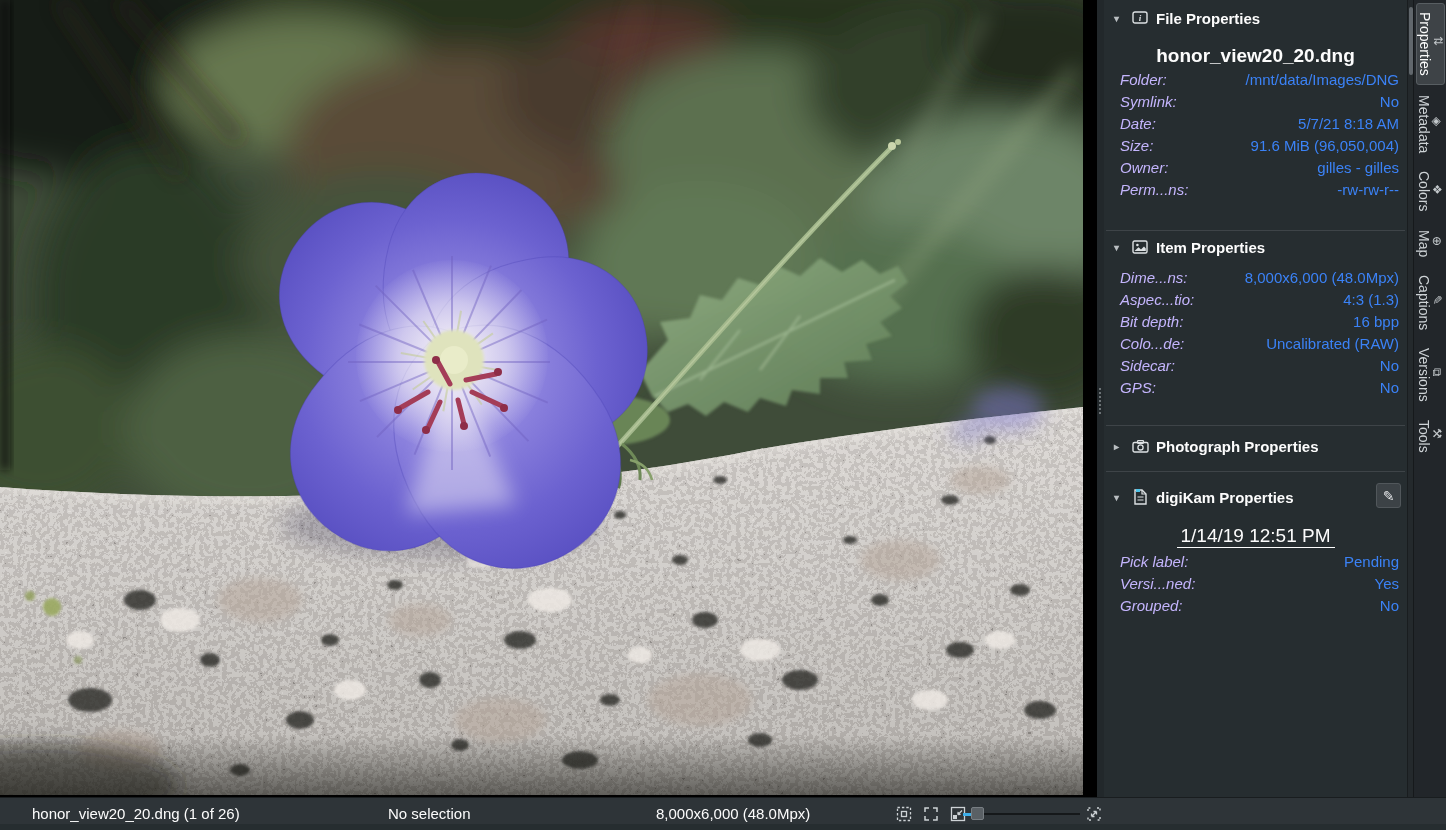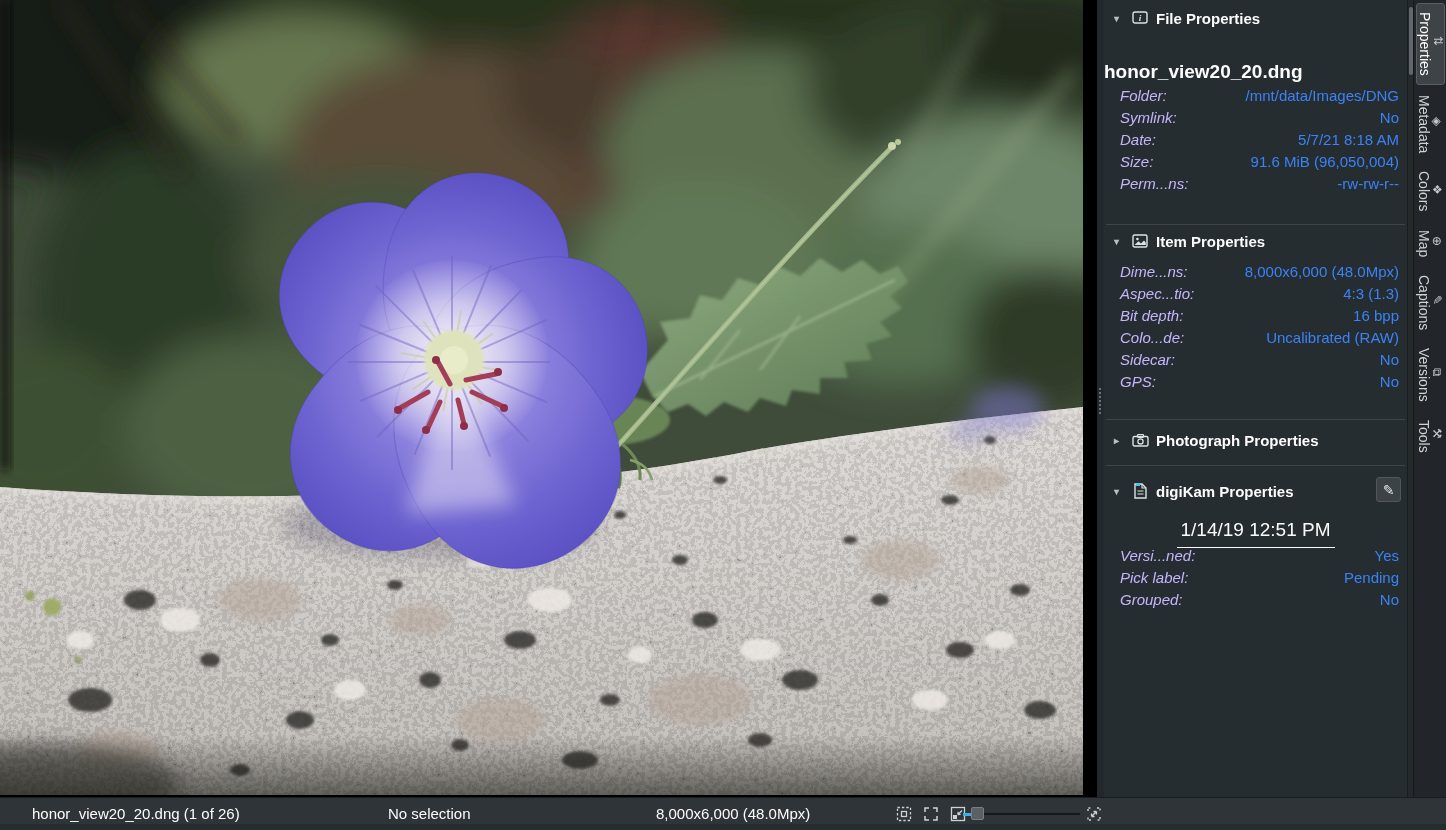--- a/index.html
+++ b/index.html
@@ -15,27 +15,27 @@
   #splitter{position:absolute;left:1097px;top:0;width:7px;height:797px;background:#22282b;}
   #splitter .dots{position:absolute;left:2px;top:388px;display:flex;flex-direction:column;gap:2px;}
   #splitter .dots i{width:2px;height:2px;background:#858b8f;border-radius:1px;}
 
   
   #panel{position:absolute;left:1104px;top:0;width:303px;height:797px;background:#262d30;color:#fcfcfc;overflow:hidden;}
   .sec-head{display:flex;align-items:center;height:24px;padding:0 8px 0 10px;font-size:15px;font-weight:bold;color:#fcfcfc;position:relative;}
   .sec-head .arrow{width:16px;font-size:10px;color:#b9bec1;font-style:normal;}
   .sec-head .h-ico{width:20px;display:flex;justify-content:center;margin-right:6px;}
   .sep{border-top:1px solid #3e4448;margin:0 2px;}
-  .filename{font-size:19px;font-weight:bold;height:26px;line-height:26px;margin-top:29px;}
+  .filename{font-size:19px;font-weight:bold;text-align:center;height:26px;line-height:26px;margin-top:13px;}
   .rows{margin-top:0;}
   .prow{display:flex;height:22px;line-height:22px;font-size:15px;padding:0 8px 0 16px;}
   .prow .lbl{font-style:italic;color:#c4b5fd;white-space:nowrap;}
   .prow .val{flex:1;text-align:right;color:#3b82f6;white-space:nowrap;}
   .big-date{font-size:19px;text-align:center;height:26px;line-height:26px;margin-top:14px;}
-  .big-date span{border-bottom:1px solid #fcfcfc;padding:0 4px 7px 4px;margin-top:20px;}
+  .big-date span{border-bottom:1px solid #fcfcfc;padding:0 4px 1px 4px;margin-top:20px;}
   .edit-btn{position:absolute;right:6px;top:-2px;width:25px;height:25px;background:#3c4246;border:1px solid #51575b;
     border-radius:3px;display:flex;align-items:center;justify-content:center;font-size:14px;color:#e8eaec;font-weight:normal;}
 
   
   #v-scroll{position:absolute;left:1407px;top:0;width:6px;height:797px;background:#24292c;border-left:1px solid #191d1f;}
   #v-scroll .thumb{position:absolute;left:1px;top:7px;width:4px;height:68px;background:#61676c;border-radius:2px;}
 
   
   #tabbar{position:absolute;left:1413px;top:0;width:33px;height:797px;background:#22262a;border-left:1px solid #16191b;
     display:flex;flex-direction:column;align-items:center;padding-top:2px;}
@@ -332,20 +332,24 @@
         </div>
       <div class="prow">
           <span class="lbl">Date:</span>
           <span class="val">5/7/21 8:18 AM</span>
         </div>
       <div class="prow">
           <span class="lbl">Size:</span>
           <span class="val">91.6 MiB (96,050,004)</span>
         </div>
       <div class="prow">
+          <span class="lbl">Owner:</span>
+          <span class="val">gilles - gilles</span>
+        </div>
+      <div class="prow">
           <span class="lbl">Perm...ns:</span>
           <span class="val">-rw-rw-r--</span>
         </div>
     </div>
 
     <div class="sep" style="margin-top:29px;"></div>
 
     <div class="sec-head" style="margin-top:4px;">
       <span class="arrow">▾</span>
       <span class="h-ico">
@@ -414,26 +418,26 @@
       <span>digiKam Properties</span>
       <span class="edit-btn">
           <span>✎</span>
         </span>
     </div>
 
     <div class="big-date"><span>1/14/19 12:51 PM</span></div>
 
     <div class="rows" style="margin-top:2px;">
       <div class="prow">
+          <span class="lbl">Pick label:</span>
+          <span class="val">Pending</span>
+        </div>
+      <div class="prow">
           <span class="lbl">Versi...ned:</span>
           <span class="val">Yes</span>
-        </div>
-      <div class="prow">
-          <span class="lbl">Pick label:</span>
-          <span class="val">Pending</span>
         </div>
       <div class="prow">
           <span class="lbl">Grouped:</span>
           <span class="val">No</span>
         </div>
     </div>
   </div>
 
   <div id="v-scroll">
     <div class="thumb"></div>

